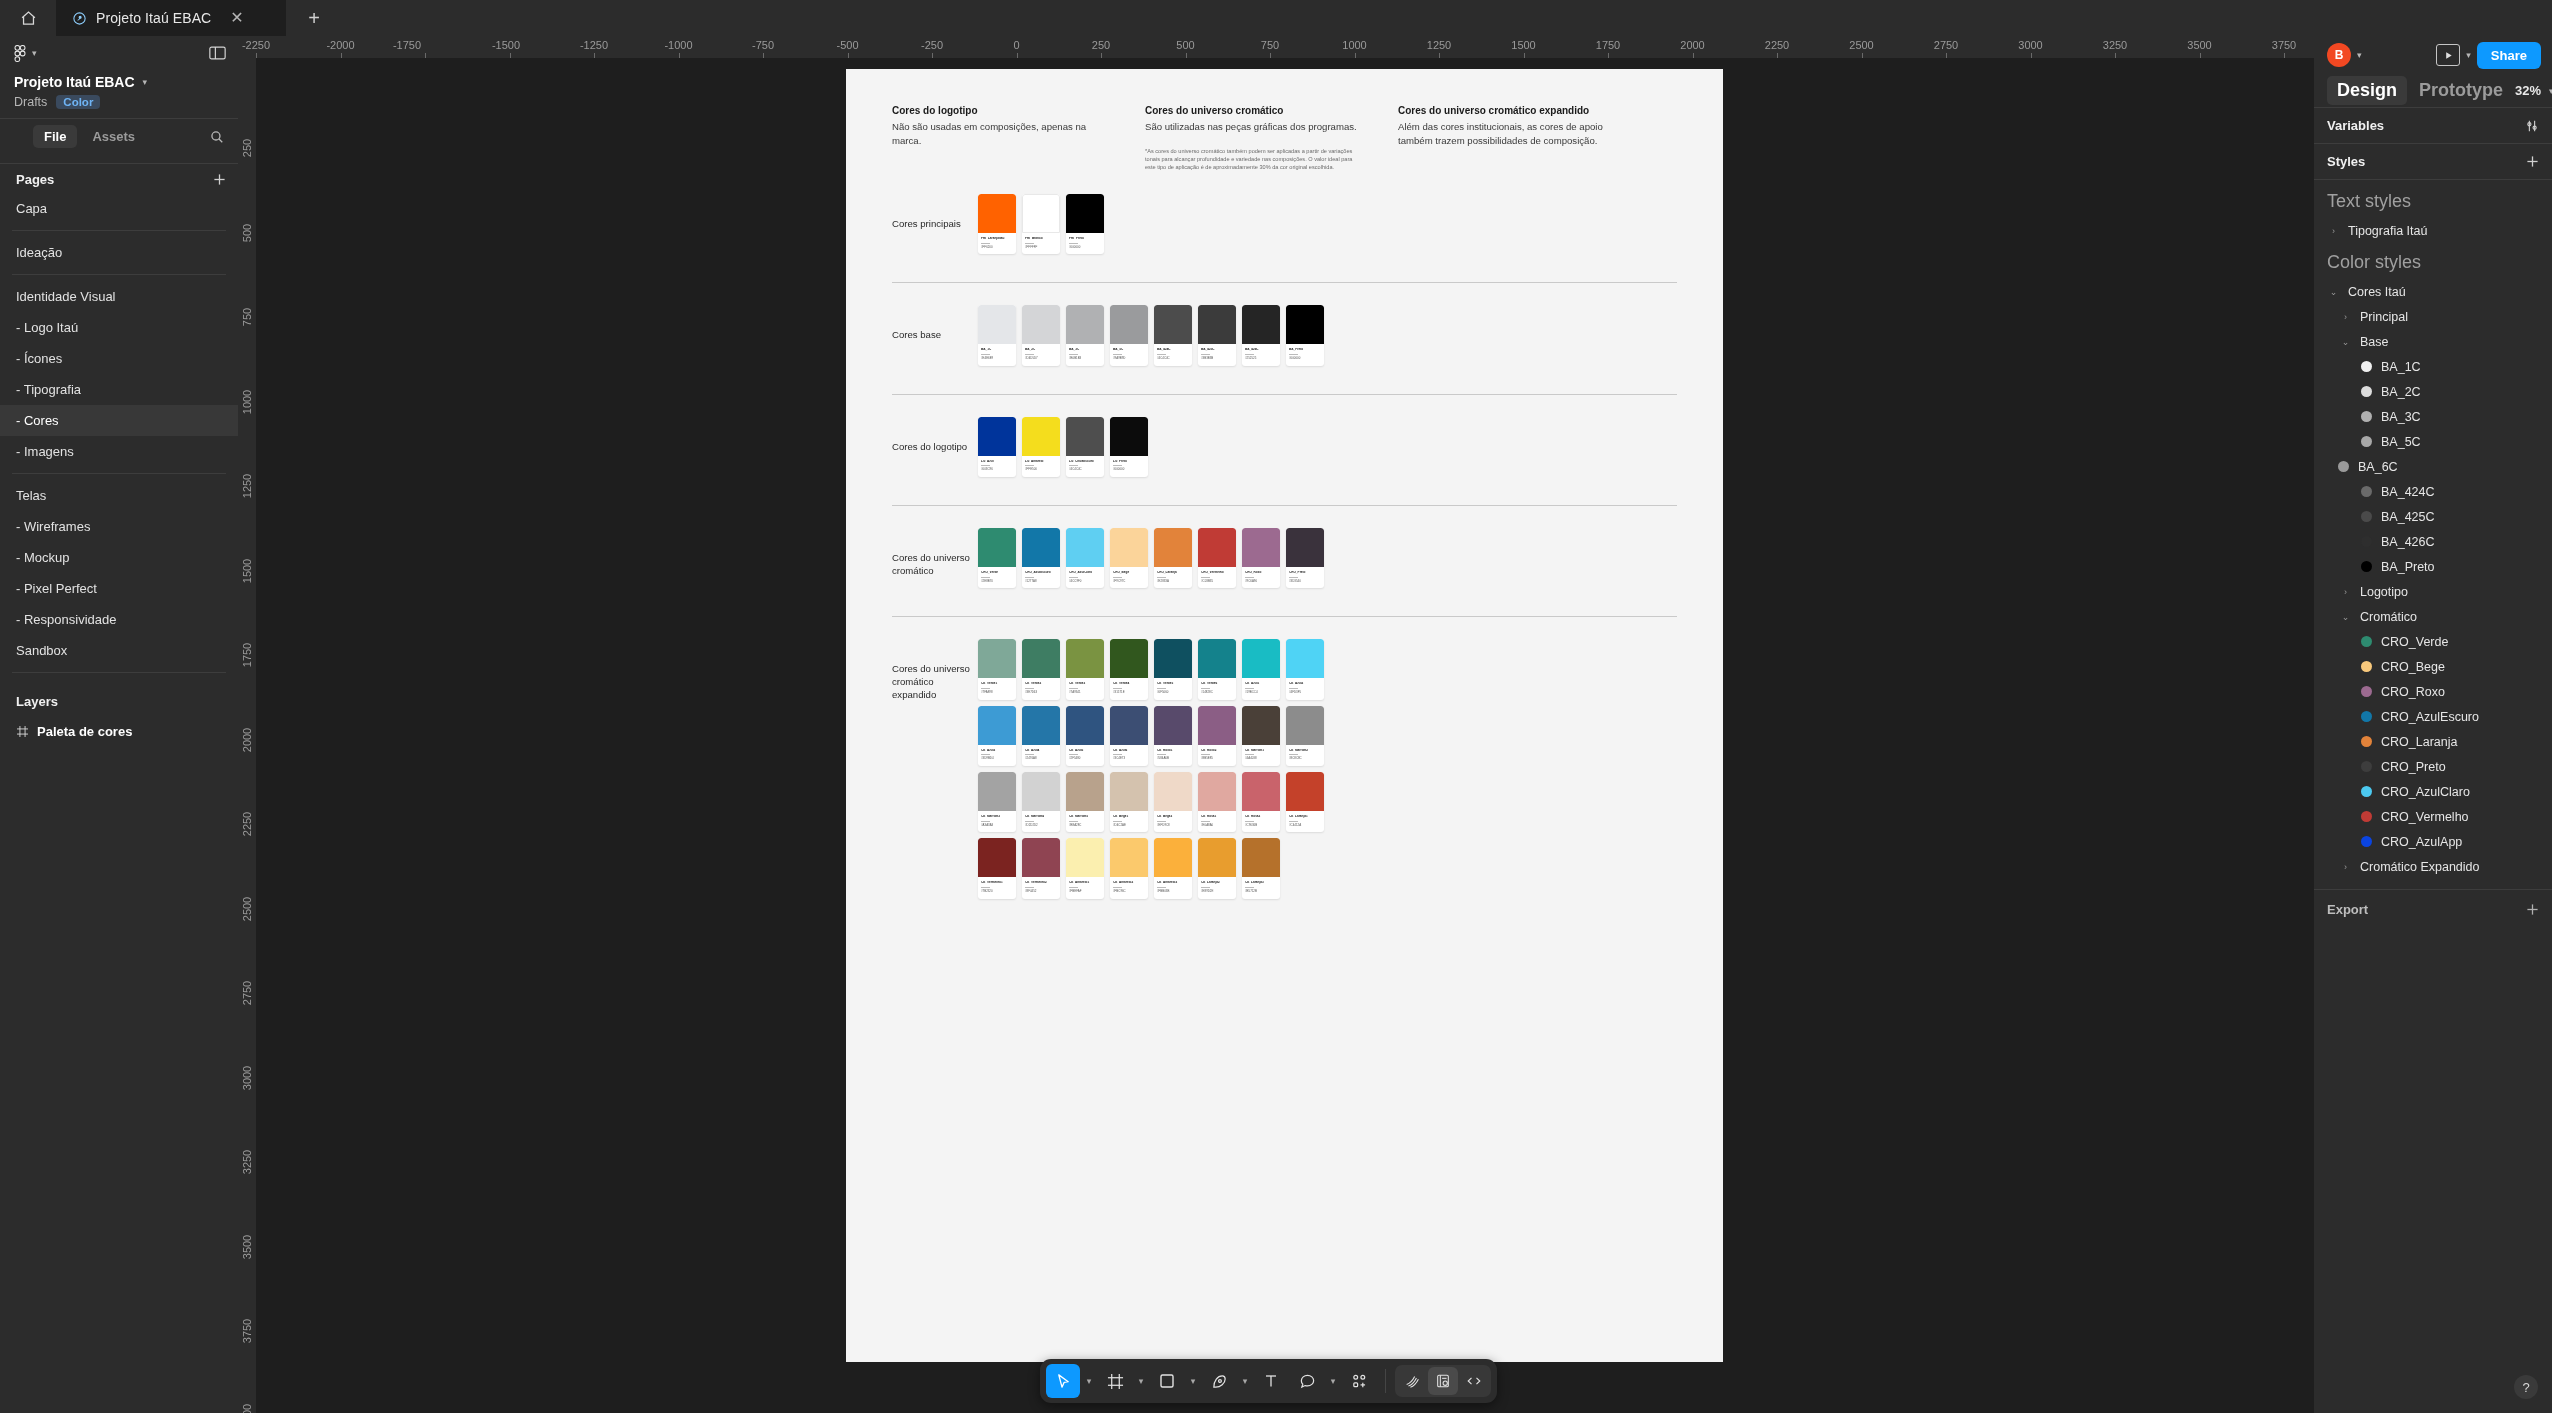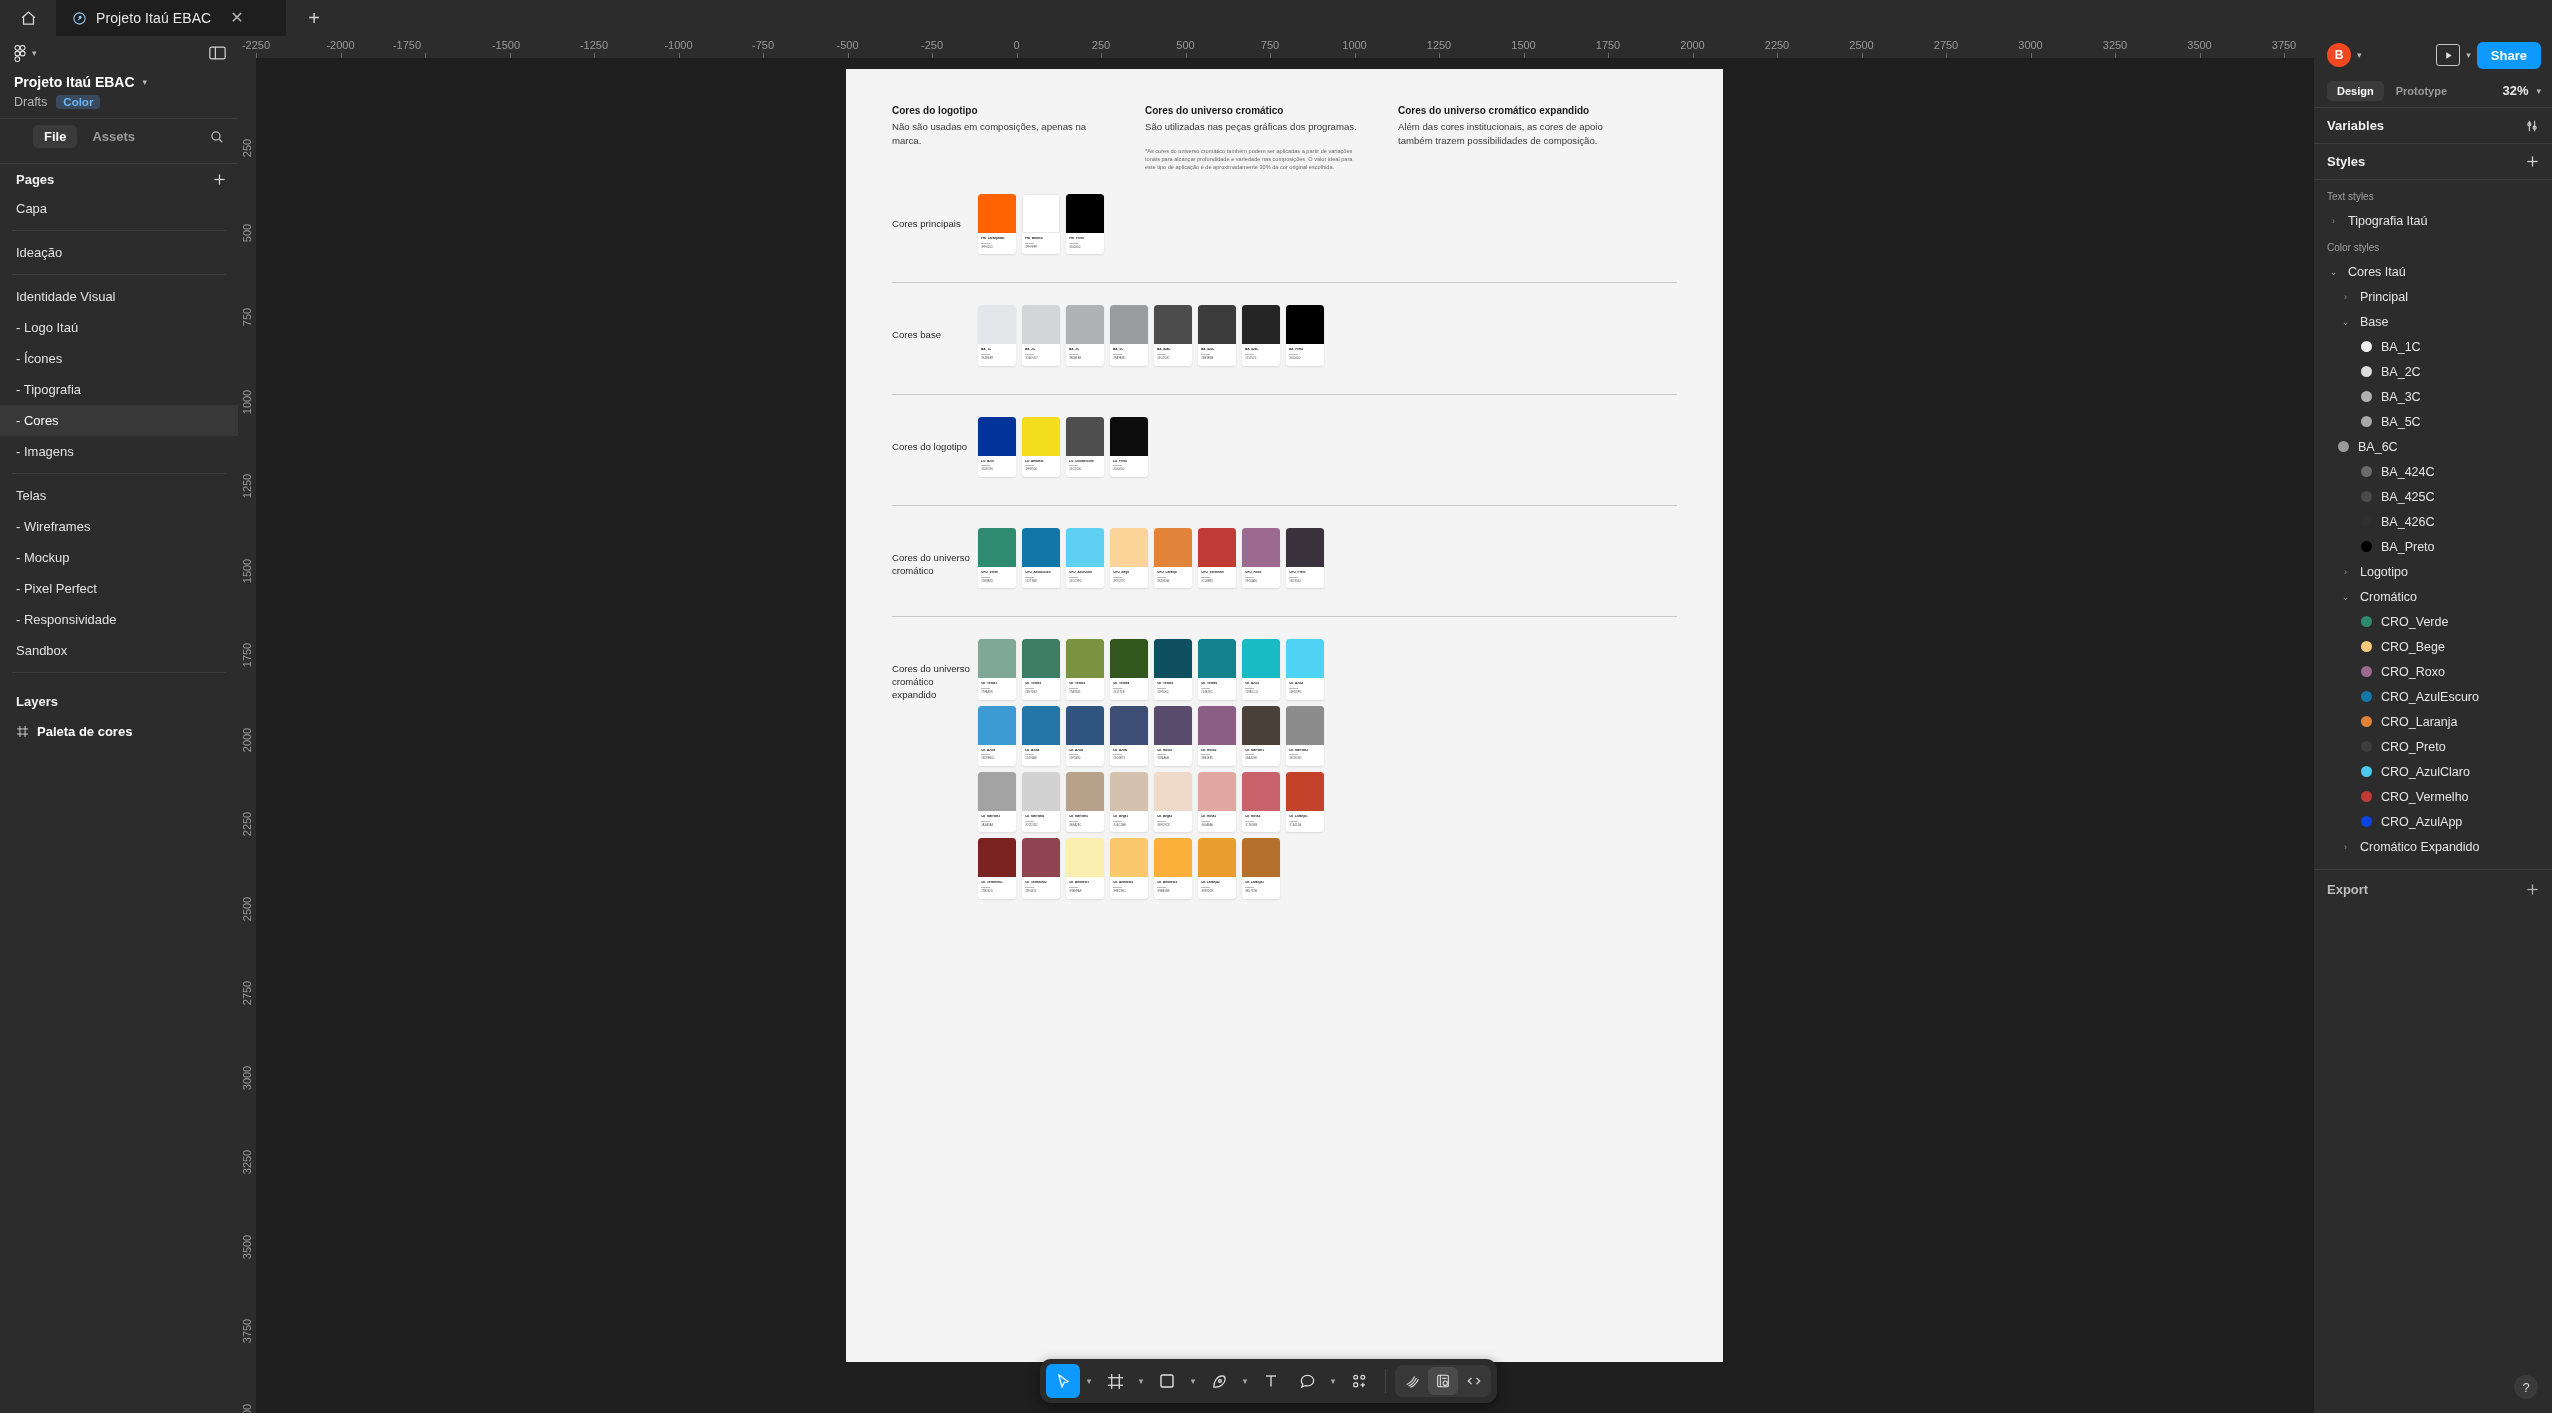--- a/index.html
+++ b/index.html
@@ -170,21 +170,21 @@
     display: flex; align-items: center; justify-content: center; color: #e0e0e0;
   }
   .share-btn {
     background: #0d99ff; color: #fff; font-size: 13px; font-weight: bold;
     padding: 6px 14px; border-radius: 6px;
   }
   .rp-tabs {
     height: 34px; display: flex; align-items: center; padding: 0 11px 0 13px; gap: 2px;
     border-bottom: 1px solid #3d3d3d;
   }
-  .rp-tab { font-size: 11px; font-weight: bold; padding: 4px 10px; border-radius: 5px; color: #9b9b9b; }
+  .rp-tab { font-size: 18px; font-weight: bold; padding: 4px 10px; border-radius: 5px; color: #9b9b9b; }
   .rp-tab.active { background: #3a3a3a; color: #fff; }
   .zoom-val { margin-left: auto; font-size: 13px; font-weight: bold; color: #e8e8e8; }
 
   .rp-sec { padding: 11px 13px 13px 13px; border-bottom: 1px solid #3d3d3d; }
   .rp-sec-hd {
     display: flex; align-items: center; justify-content: space-between;
     font-size: 13px; font-weight: bold; color: #f0f0f0; margin-bottom: 9px;
   }
   .color-row { display: flex; align-items: center; gap: 0; }
   .color-field {
@@ -200,21 +200,21 @@
   .op-val { font-size: 12.5px; color: #eee; }
   .op-pct { font-size: 12.5px; color: #9a9a9a; }
   .eye { margin-left: 8px; color: #c8c8c8; }
 
   .rp-line {
     display: flex; align-items: center; justify-content: space-between;
     padding: 10px 13px; border-bottom: 1px solid #3d3d3d;
     font-size: 13px; font-weight: bold; color: #f0f0f0;
   }
   .styles-body { padding: 2px 0 10px 0; }
-  .grp-label { font-size: 10px; color: #a0a0a0; padding: 9px 13px 6px 13px; }
+  .grp-label { font-size: 18px; color: #a0a0a0; padding: 9px 13px 6px 13px; }
   .tree-row { height: 25px; display: flex; align-items: center; font-size: 12.5px; color: #e6e6e6; }
   .tw { width: 13px; text-align: center; color: #9a9a9a; font-size: 9px; flex-shrink: 0; }
   .dot { width: 11px; height: 11px; border-radius: 50%; flex-shrink: 0; }
   .export-sec {
     display: flex; align-items: center; justify-content: space-between;
     padding: 12px 13px; border-top: 1px solid #3d3d3d;
     font-size: 13px; font-weight: bold; color: #bdbdbd;
   }
 
   

